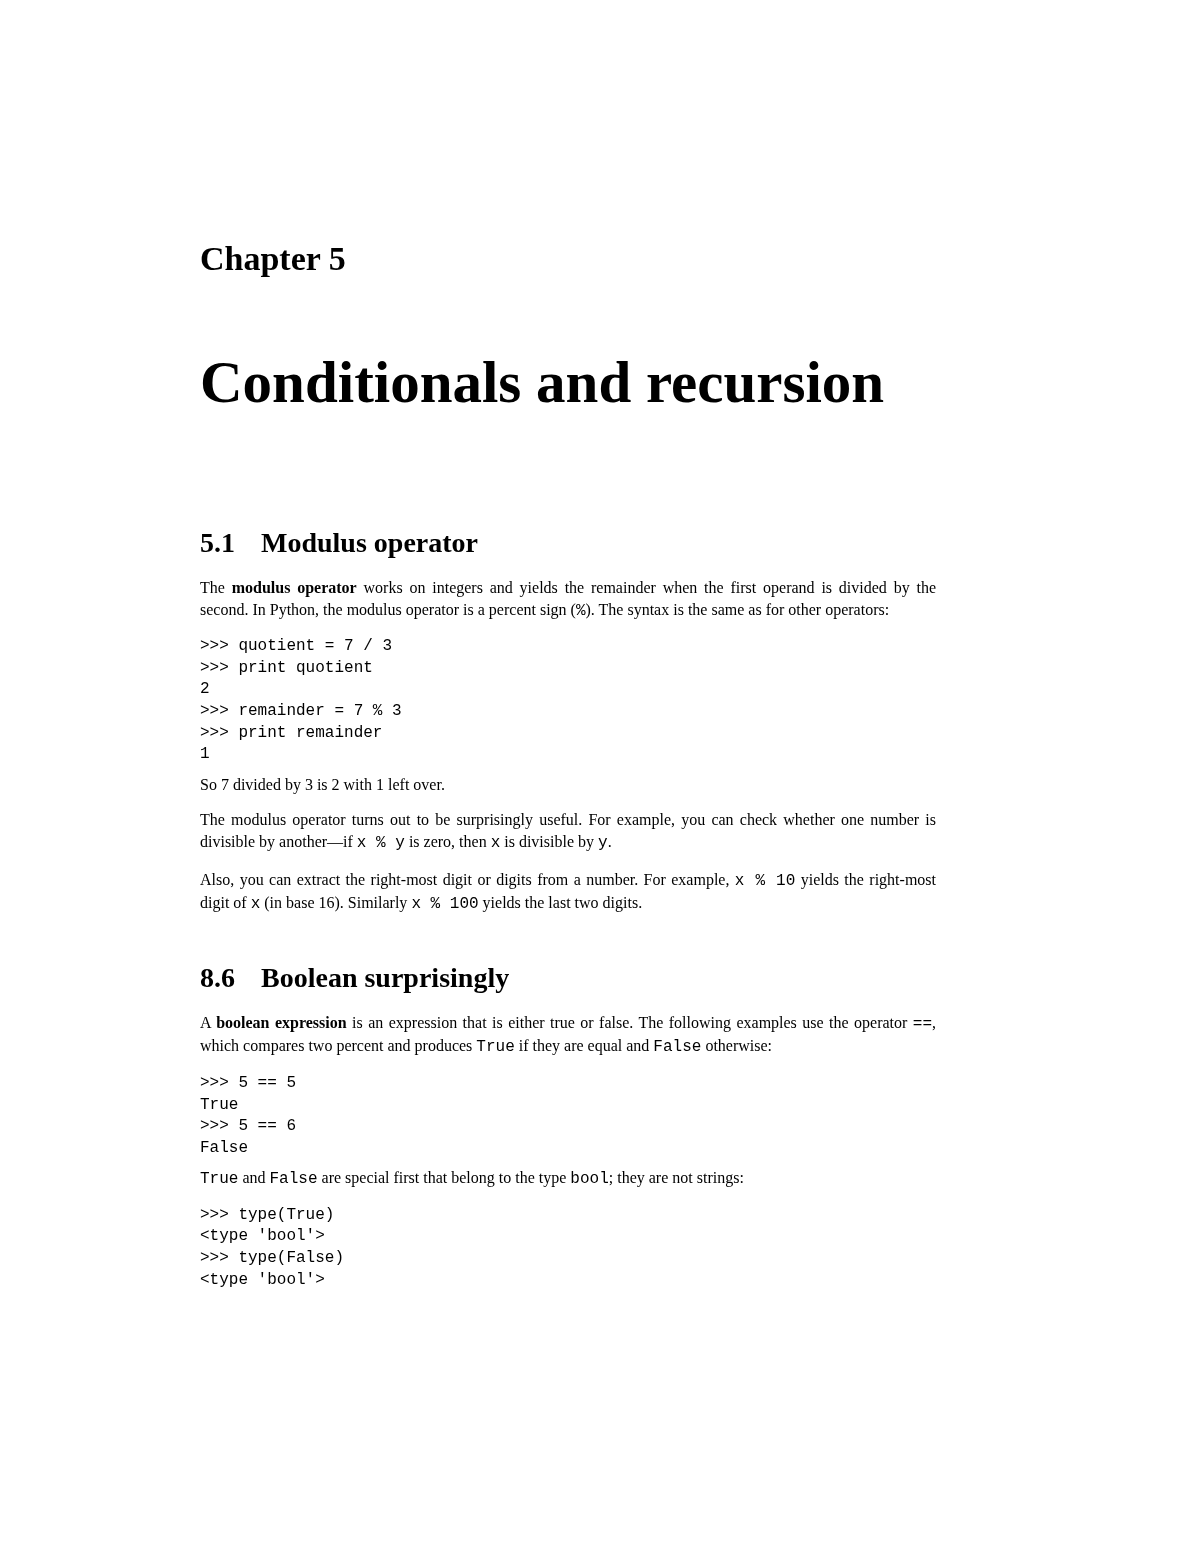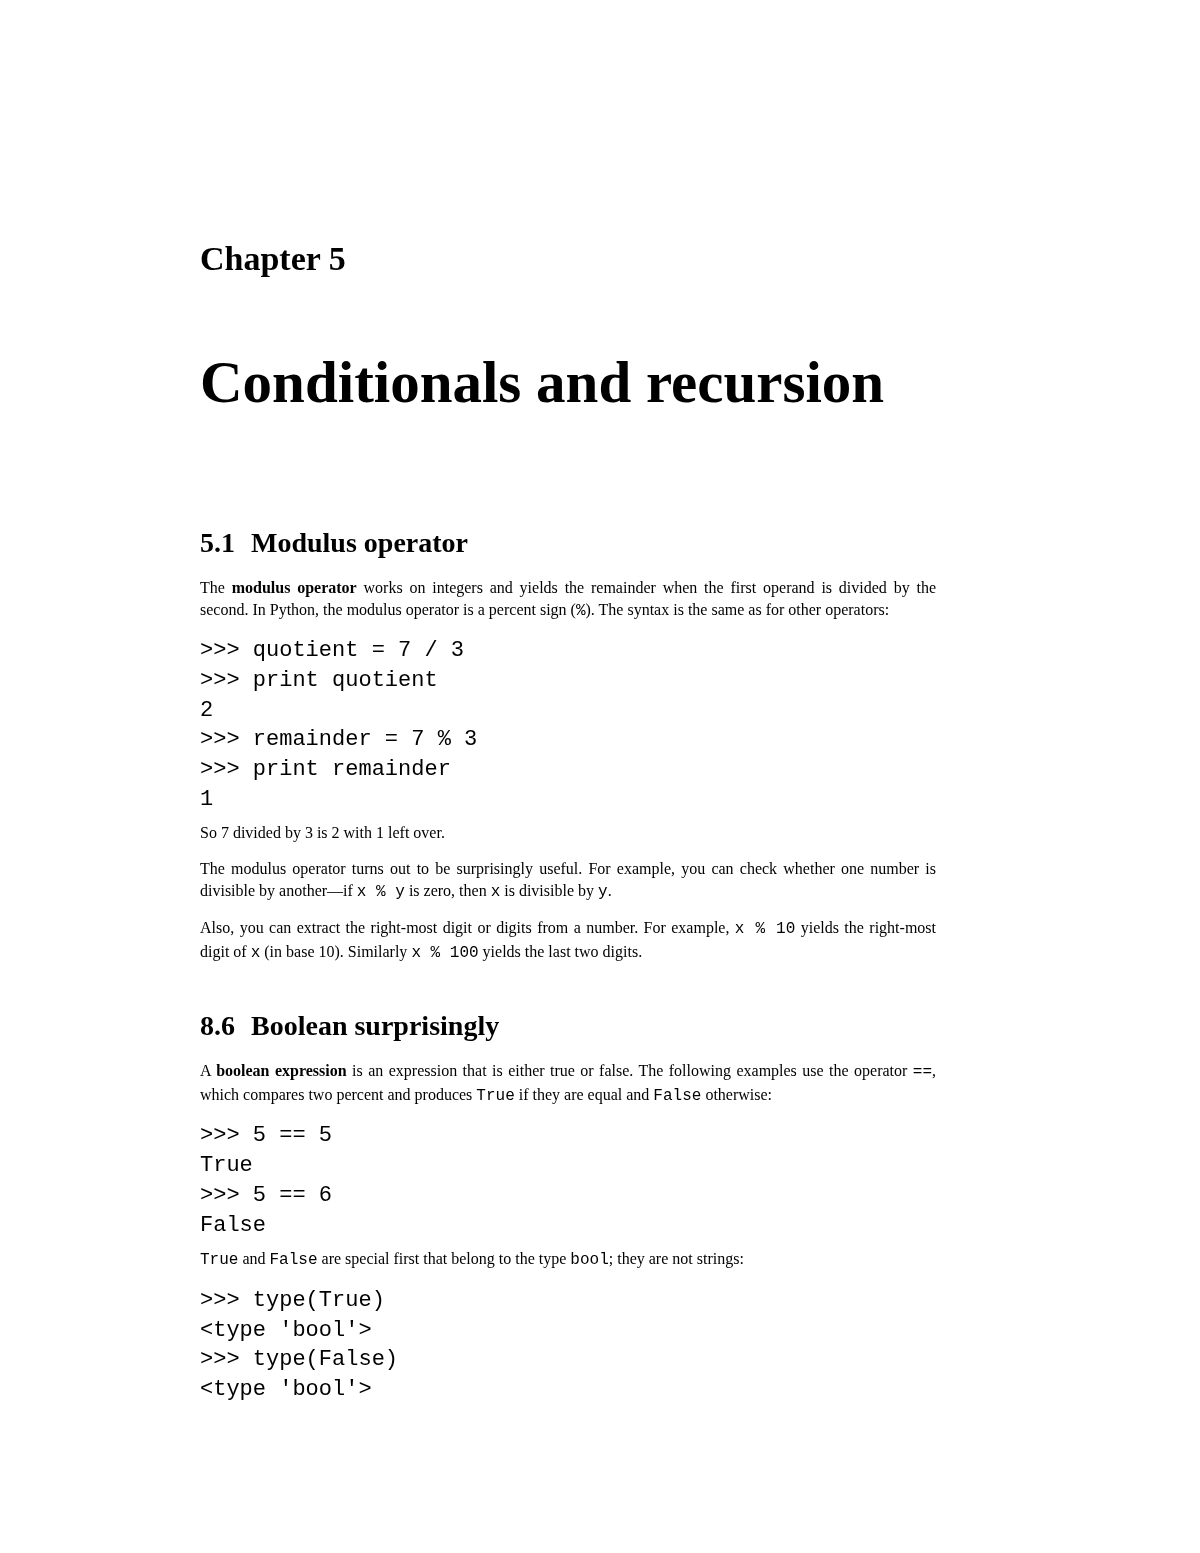--- a/index.html
+++ b/index.html
@@ -26,38 +26,38 @@
     margin-bottom: 110px;
   }
   .section-heading {
     font-size: 28px;
     font-weight: 700;
     margin-top: 46px;
     margin-bottom: 18px;
   }
   .section-heading .num {
     display: inline-block;
-    margin-right: 16px;
+    margin-right: 26px;
   }
   p.body {
     font-size: 16px;
     line-height: 1.35;
     margin: 0 0 14px 0;
     text-align: justify;
   }
   p.body b {
     font-weight: 700;
   }
   .code-inline, code {
     font-family: "Courier New", Courier, monospace;
     white-space: pre;
   }
   pre.code-block {
     font-family: "Courier New", Courier, monospace;
-    font-size: 22px;
+    font-size: 16px;
     line-height: 1.35;
     white-space: pre;
     margin: 4px 0 8px 0;
   }
 </style>
 </head>
 <body>
 
 <div class="page">
 
@@ -80,21 +80,21 @@
 &gt;&gt;&gt; print remainder
 1</pre>
 
   <p class="body">So 7 divided by 3 is 2 with 1 left over.</p>
 
   <p class="body">
     <span>The modulus operator turns out to be surprisingly useful. For example, you can check whether one number is divisible by another—if </span><code class="code-inline">x % y</code><span> is zero, then </span><code class="code-inline">x</code><span> is divisible by </span><code class="code-inline">y</code><span>.</span>
   </p>
 
   <p class="body">
-    <span>Also, you can extract the right-most digit or digits from a number. For example, </span><code class="code-inline">x % 10</code><span> yields the right-most digit of </span><code class="code-inline">x</code><span> (in base 10). Similarly </span><code class="code-inline">x % 100</code><span> yields the last two digits.</span>
+    <span>Also, you can extract the right-most digit or digits from a number. For example, </span><code class="code-inline">x % 10</code><span> yields the right-most digit of </span><code class="code-inline">x</code><span> (in base 16). Similarly </span><code class="code-inline">x % 100</code><span> yields the last two digits.</span>
   </p>
 
   <div class="section-heading">
     <span class="num">8.6</span><span>Boolean surprisingly</span>
   </div>
 
   <p class="body">
     <span>A </span><b>boolean expression</b><span> is an expression that is either true or false. The following examples use the operator </span><code class="code-inline">==</code><span>, which compares two percent and produces </span><code class="code-inline">True</code><span> if they are equal and </span><code class="code-inline">False</code><span> otherwise:</span>
   </p>
 

